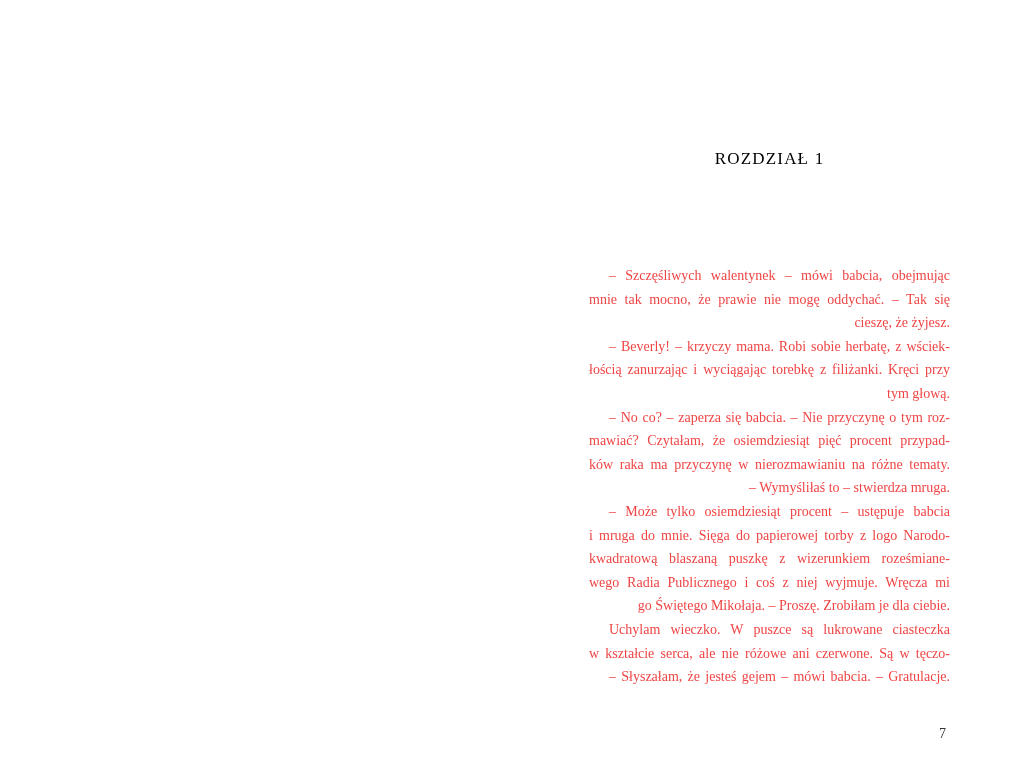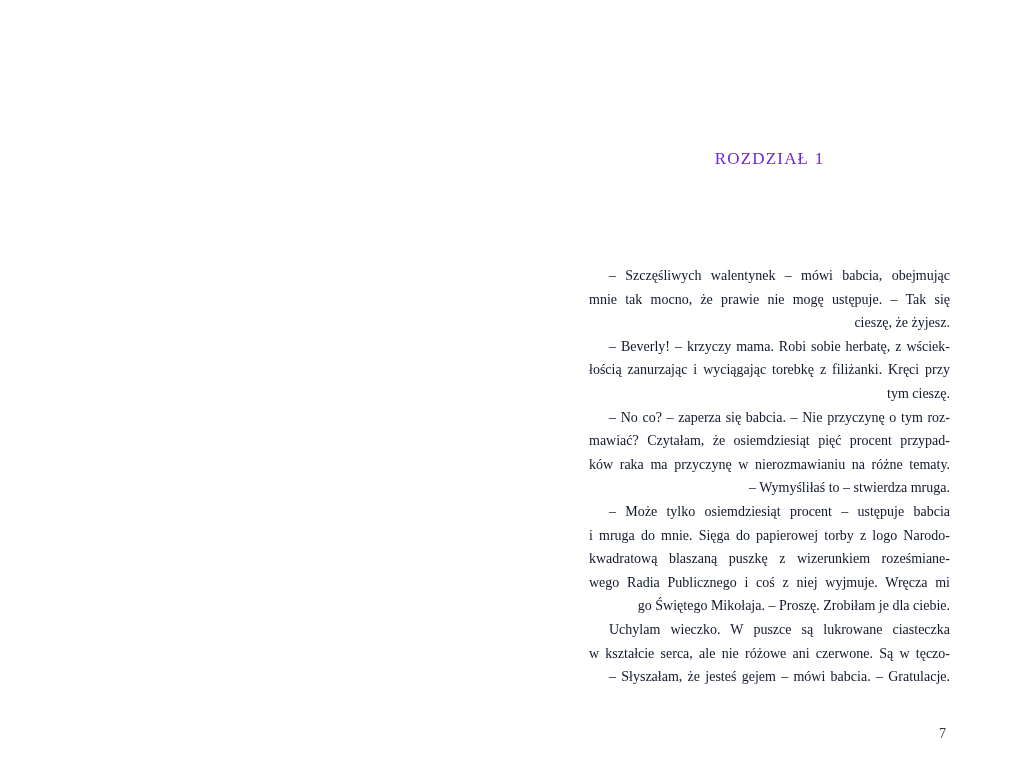--- a/index.html
+++ b/index.html
@@ -29,30 +29,30 @@
     background: #ffffff;
   }
   .chapter-heading {
     position: absolute;
     left: 83px;           
     top: 149px;
     width: 361px;
     text-align: center;
     font-size: 17px;
     letter-spacing: 1.2px;
-    color: #6d28d9;
+    color: #000000;
     white-space: nowrap;
   }
   .text-block {
     position: absolute;
     left: 83px;           
     top: 264px;
     width: 361px;
     font-size: 14px;
-    color: #0f172a;
+    color: #ef4444;
   }
   .line {
     line-height: 23.6px;
     text-align: right;
   }
   .jl {
     text-align: justify;
     text-align-last: justify;
   }
   .indent {
@@ -75,26 +75,26 @@
 
   <div class="left-page"></div>
 
   <div class="right-page">
 
     <div class="chapter-heading">ROZDZIAŁ 1</div>
 
     <div class="text-block">
 
       <div class="line indent jl">– Szczęśliwych walentynek – mówi babcia, obejmując</div>
-      <div class="line jl">mnie tak mocno, że prawie nie mogę ustępuje. – Tak się</div>
+      <div class="line jl">mnie tak mocno, że prawie nie mogę oddychać. – Tak się</div>
       <div class="line">cieszę, że żyjesz.</div>
 
       <div class="line indent jl">– Beverly! – krzyczy mama. Robi sobie herbatę, z wściek-</div>
       <div class="line jl">łością zanurzając i wyciągając torebkę z filiżanki. Kręci przy</div>
-      <div class="line">tym cieszę.</div>
+      <div class="line">tym głową.</div>
 
       <div class="line indent jl">– No co? – zaperza się babcia. – Nie przyczynę o tym roz-</div>
       <div class="line jl">mawiać? Czytałam, że osiemdziesiąt pięć procent przypad-</div>
       <div class="line jl">ków raka ma przyczynę w nierozmawianiu na różne tematy.</div>
 
       <div class="line indent">– Wymyśliłaś to – stwierdza mruga.</div>
 
       <div class="line indent jl">– Może tylko osiemdziesiąt procent – ustępuje babcia</div>
       <div class="line jl">i mruga do mnie. Sięga do papierowej torby z logo Narodo-</div>
       <div class="line jl">kwadratową blaszaną puszkę z wizerunkiem roześmiane-</div>

